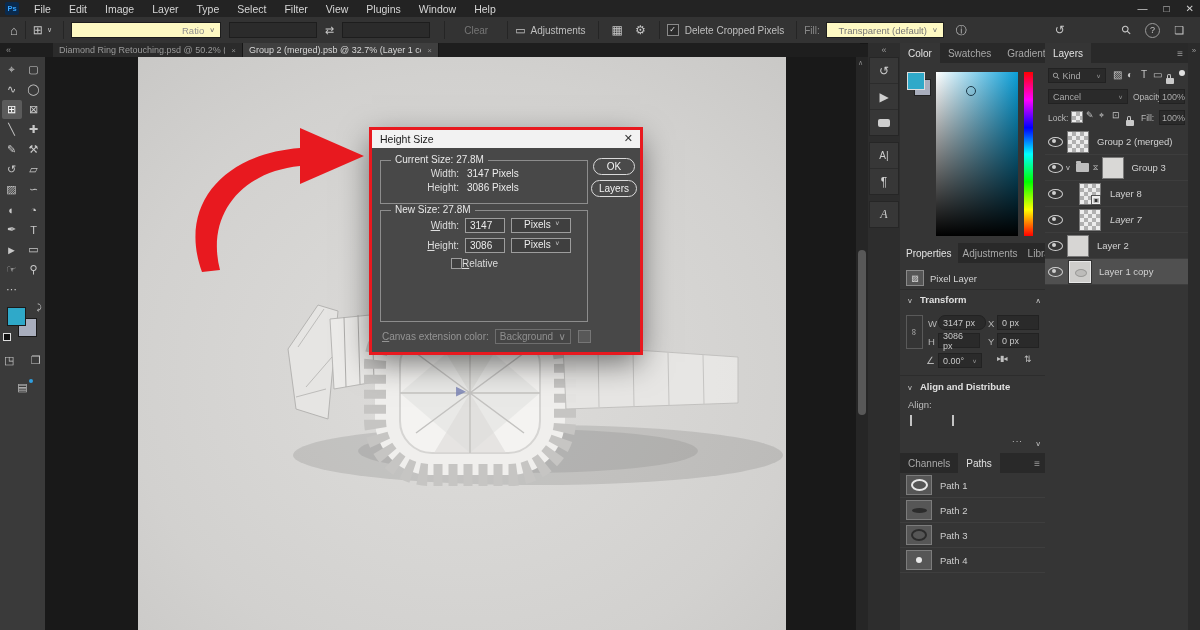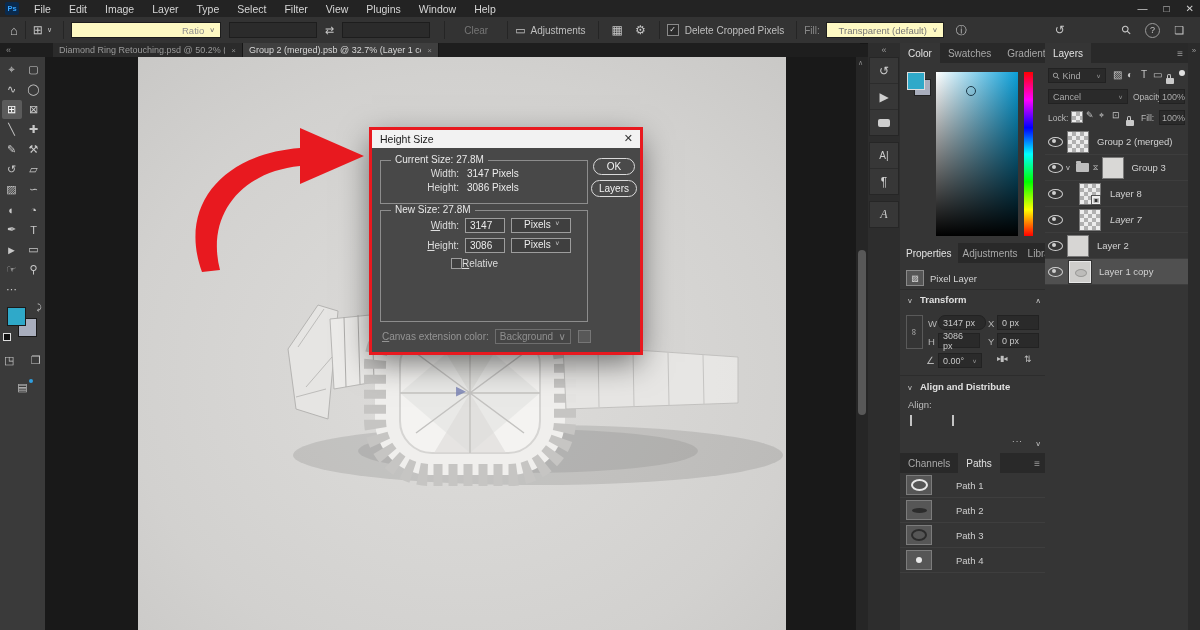--- a/index.html
+++ b/index.html
@@ -64,21 +64,21 @@
   .chev{font-size:8px;color:#bdbdbd;transform:scaleY(.85);}
   
   .al{width:12px;height:10px;position:relative;background-repeat:no-repeat;}
   .al.l{border-left:2px solid #c4c4c4;background-image:linear-gradient(#b4b4b4,#b4b4b4),linear-gradient(#b4b4b4,#b4b4b4);background-size:9px 2px,6px 2px;background-position:0 2px,0 6px;}
   .al.ch{border-left:2px solid #c4c4c4;border-left:none;background-image:linear-gradient(#c4c4c4,#c4c4c4),linear-gradient(#b4b4b4,#b4b4b4),linear-gradient(#b4b4b4,#b4b4b4);background-size:2px 10px,10px 2px,6px 2px;background-position:5px 0,1px 2px,3px 6px;}
   .al.r{border-right:2px solid #c4c4c4;background-image:linear-gradient(#b4b4b4,#b4b4b4),linear-gradient(#b4b4b4,#b4b4b4);background-size:9px 2px,6px 2px;background-position:right 2px,right 6px;}
   .al.t{border-top:2px solid #c4c4c4;background-image:linear-gradient(#b4b4b4,#b4b4b4),linear-gradient(#b4b4b4,#b4b4b4);background-size:2px 7px,2px 4px;background-position:2px 1px,6px 1px;}
   .al.cv{background-image:linear-gradient(#c4c4c4,#c4c4c4),linear-gradient(#b4b4b4,#b4b4b4),linear-gradient(#b4b4b4,#b4b4b4);background-size:12px 2px,2px 8px,2px 5px;background-position:0 4px,3px 1px,7px 2px;}
   .al.b{border-bottom:2px solid #c4c4c4;background-image:linear-gradient(#b4b4b4,#b4b4b4),linear-gradient(#b4b4b4,#b4b4b4);background-size:2px 7px,2px 4px;background-position:2px bottom,6px bottom;}
   
-  .prow{height:24px;display:flex;align-items:center;border-bottom:1px solid #3e3e3e;font-size:9.5px;color:#cfcfcf;gap:24px;padding-left:6px;}
+  .prow{height:24px;display:flex;align-items:center;border-bottom:1px solid #3e3e3e;font-size:9.5px;color:#cfcfcf;gap:8px;padding-left:6px;}
   .pthumb{width:24px;height:18px;background:#565656;border:1px solid #7c7c7c;display:flex;align-items:center;justify-content:center;flex:none;}
   
   .dialog{left:372px;top:130px;width:268px;height:222px;background:#484848;box-shadow:0 0 0 3px #e8191f,0 10px 30px rgba(0,0,0,.55);font-size:10px;color:#dcdcdc;z-index:20;}
   .dlg-title{position:absolute;left:0;top:0;width:100%;height:18px;background:#f2f2f2;color:#1a1a1a;display:flex;align-items:center;padding-left:8px;box-sizing:border-box;font-size:10.5px;}
   .dlg-x{position:absolute;right:7px;top:2px;color:#333;font-size:11px;}
   .grp{position:absolute;border:1px solid #8d8d8d;}
   .legend{position:absolute;top:-7px;left:10px;background:#484848;padding:0 4px;color:#e8e8e8;}
   .drow{display:flex;align-items:center;margin-top:5px;}
   .dlabel{width:78px;text-align:right;color:#dedede;flex:none;}
   .dval{margin-left:8px;color:#ececec;}

